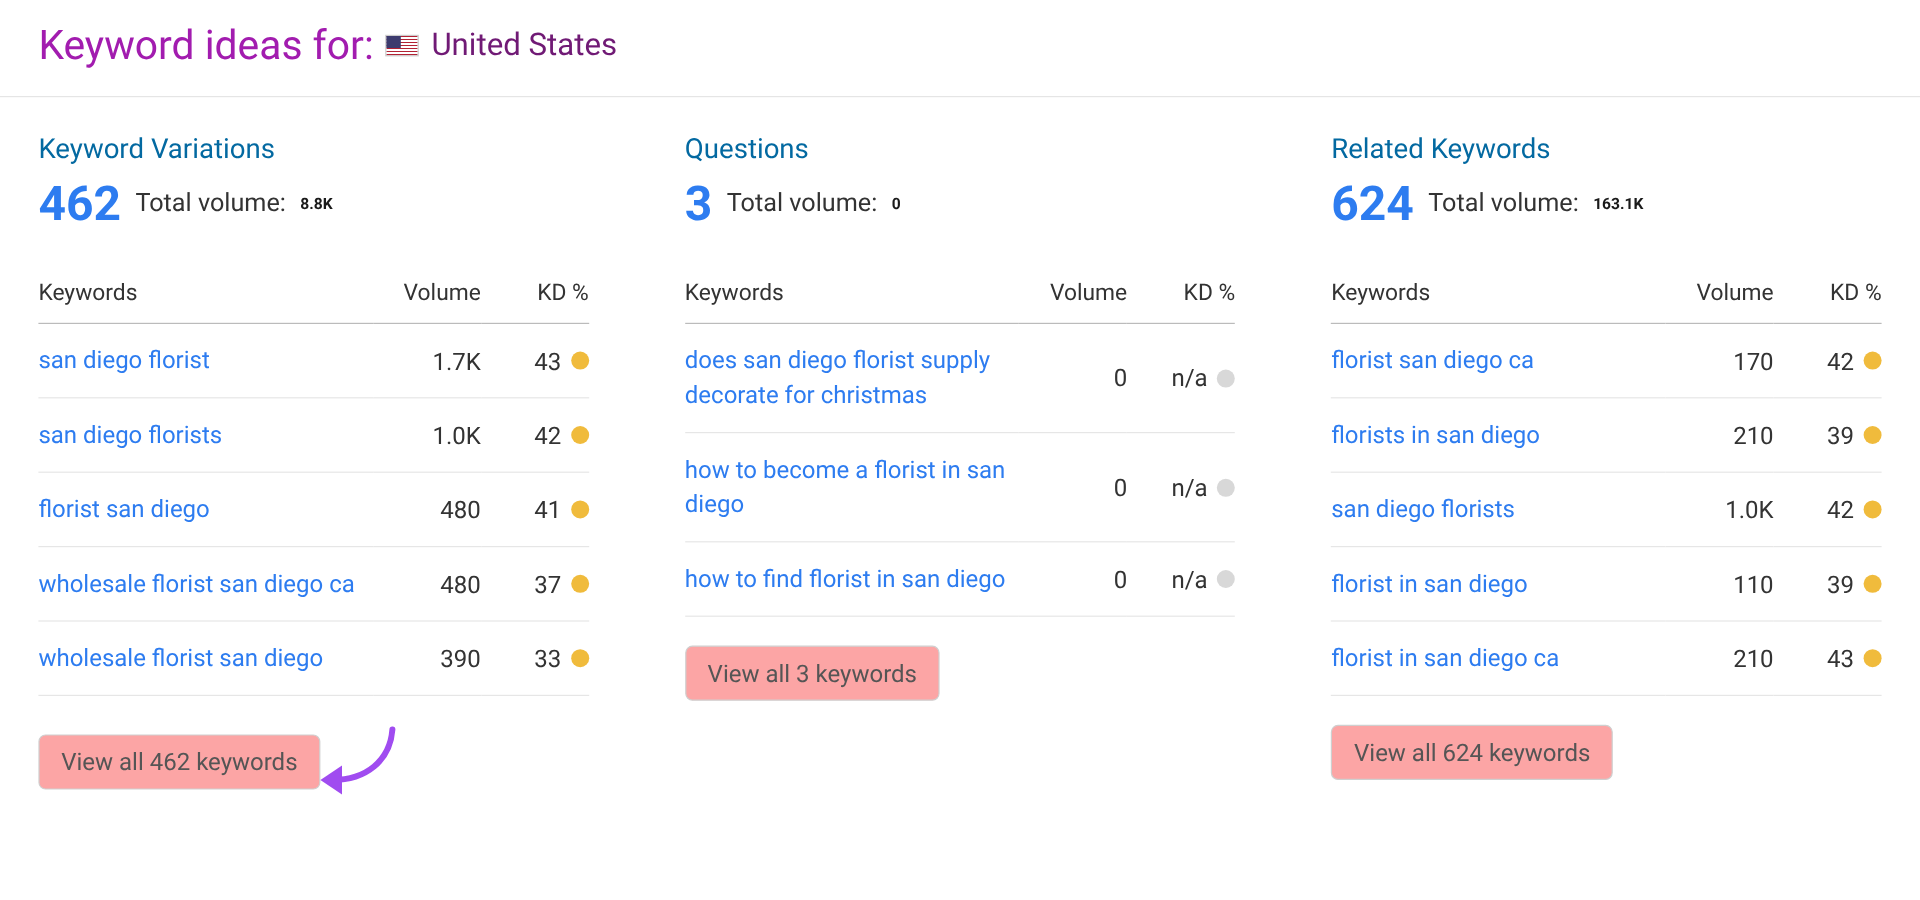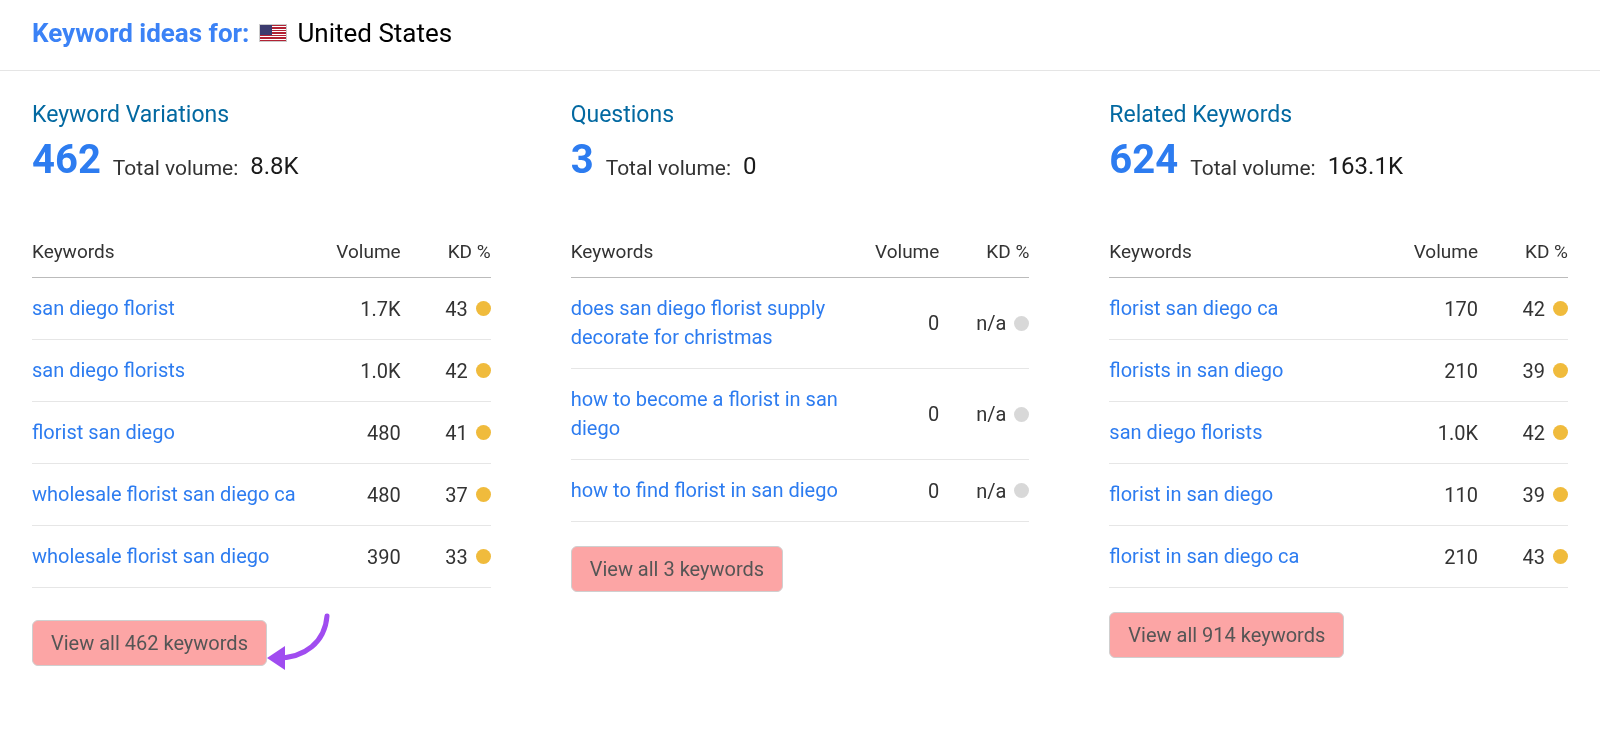--- a/index.html
+++ b/index.html
@@ -1,29 +1,29 @@
 <!DOCTYPE html>
 <html><head>
 <meta charset="utf-8">
 <style>
   * { box-sizing: border-box; }
   html,body { margin:0; padding:0; font-family: -apple-system, BlinkMacSystemFont, "Segoe UI", Roboto, Helvetica, Arial, sans-serif; color:#1a1a1a; background:#fff; }
   .page { width:1600px; padding:0; }
   .header { padding:18px 32px 22px 32px; border-bottom:1px solid #e5e5e5; display:flex; align-items:center; gap:10px; }
-  .header-title { font-size:26px; font-weight:700; color:#3b82f6; }
-  .header-country { font-size:26px; font-weight:400; color:#000000; }
+  .header-title { font-size:34px; font-weight:400; color:#a21caf; }
+  .header-country { font-size:26px; font-weight:400; color:#701a75; }
   .flag { width:28px; height:18px; display:inline-block; vertical-align:middle; background:linear-gradient(to bottom,#b22234 0%,#b22234 7.7%,#fff 7.7%,#fff 15.4%,#b22234 15.4%,#b22234 23.1%,#fff 23.1%,#fff 30.8%,#b22234 30.8%,#b22234 38.5%,#fff 38.5%,#fff 46.2%,#b22234 46.2%,#b22234 53.8%,#fff 53.8%,#fff 61.5%,#b22234 61.5%,#b22234 69.2%,#fff 69.2%,#fff 76.9%,#b22234 76.9%,#b22234 84.6%,#fff 84.6%,#fff 92.3%,#b22234 92.3%,#b22234 100%); position:relative; border:1px solid #ccc; }
   .flag::before { content:""; position:absolute; top:0; left:0; width:12px; height:10px; background:#3c3b6e; }
   .cols { display:flex; gap:80px; padding:30px 32px 40px 32px; align-items:flex-start; }
   .panel { flex:1 1 0; min-width:0; }
   .panel-title { font-size:23px; font-weight:400; color:#0369a1; margin-bottom:12px; }
-  .stats-row { display:flex; align-items:flex-end; gap:12px; margin-bottom:50px; }
+  .stats-row { display:flex; align-items:center; gap:12px; margin-bottom:32px; }
   .count { font-size:40px; font-weight:700; color:#2d7cf0; line-height:1; }
   .total-label { font-size:21px; color:#333; }
-  .total-value { font-size:24px; font-weight:400; color:#1a1a1a; }
+  .total-value { font-size:13px; font-weight:700; color:#1a1a1a; }
   table { width:100%; border-collapse:collapse; }
   thead th { text-align:left; font-size:19px; font-weight:400; color:#333; padding:10px 0 14px 0; border-bottom:1px solid #bbb; }
   thead th.vol, thead th.kd { text-align:right; }
   tbody td { padding:16px 0; border-bottom:1px solid #e6e6e6; font-size:20px; vertical-align:middle; }
   tbody tr:last-child td { border-bottom:1px solid #e6e6e6; }
   td.kcol { color:#2d7cf0; cursor:pointer; line-height:1.45; max-width:260px; }
   td.vol { text-align:right; color:#333; white-space:nowrap; width:90px; }
   td.kd { text-align:right; color:#333; white-space:nowrap; width:90px; }
   .kd-wrap { display:inline-flex; align-items:center; gap:8px; justify-content:flex-end; }
   .dot { width:15px; height:15px; border-radius:50%; display:inline-block; }
@@ -195,15 +195,15 @@
             </tr>
             <tr>
               <td class="kcol">florist in san diego ca</td>
               <td class="vol">210</td>
               <td class="kd"><span class="kd-wrap">
                   <span>43</span>
                   <span class="dot dot-yellow"></span>
                 </span></td>
             </tr>
           </tbody>
-        </table><span class="view-btn">View all 914 keywords</span></div>
+        </table><span class="view-btn">View all 624 keywords</span></div>
     </div>
 </div>
 
 </body></html>

